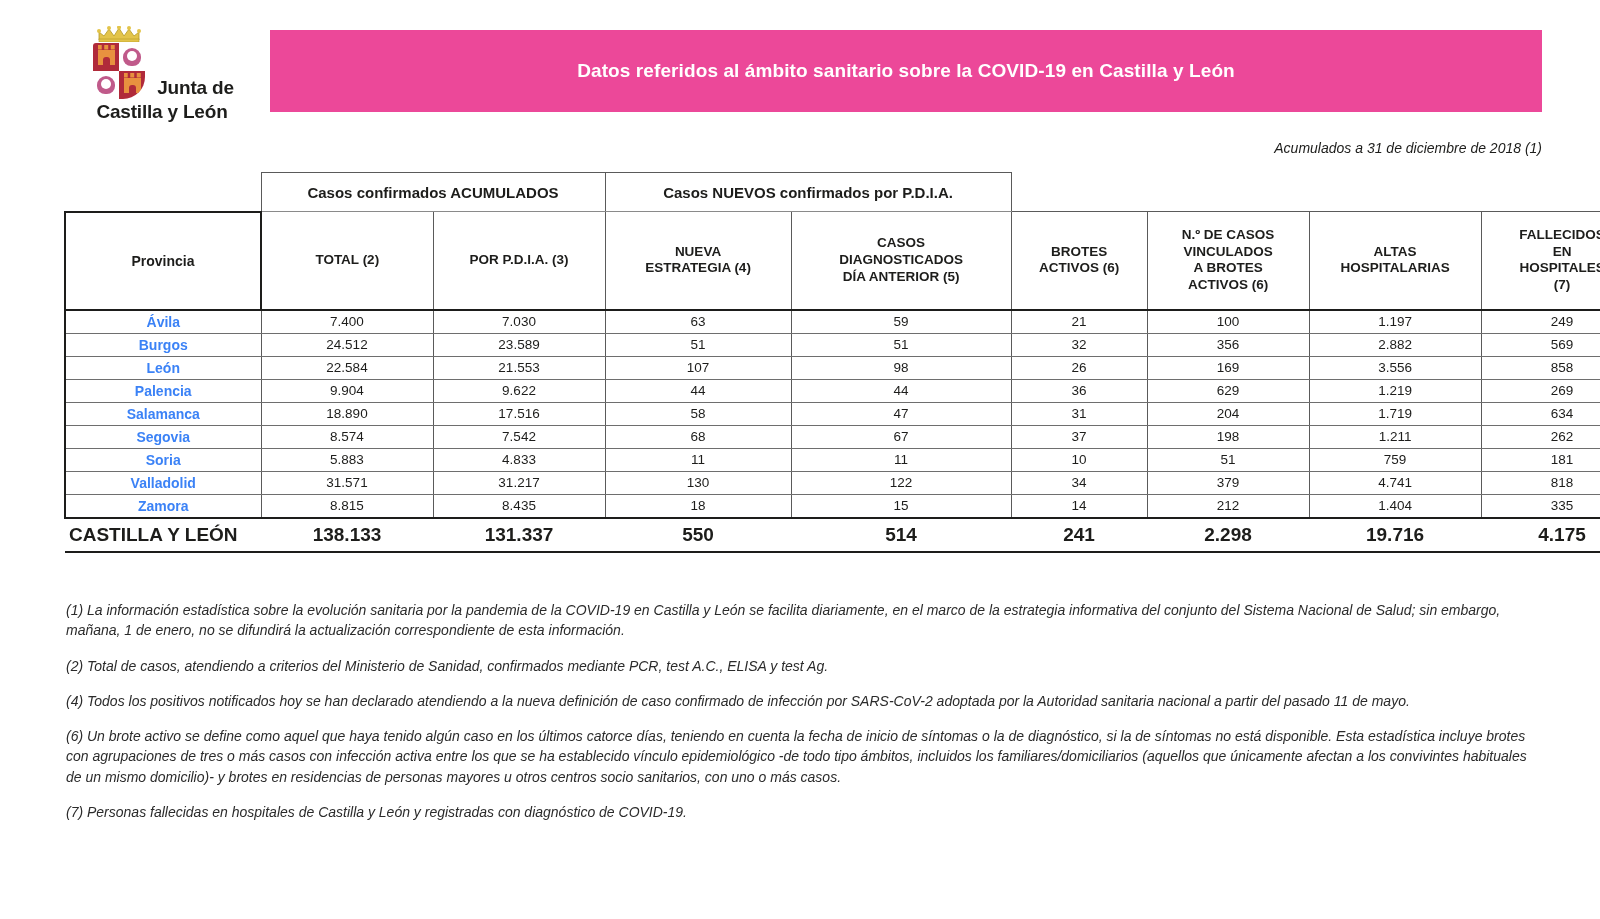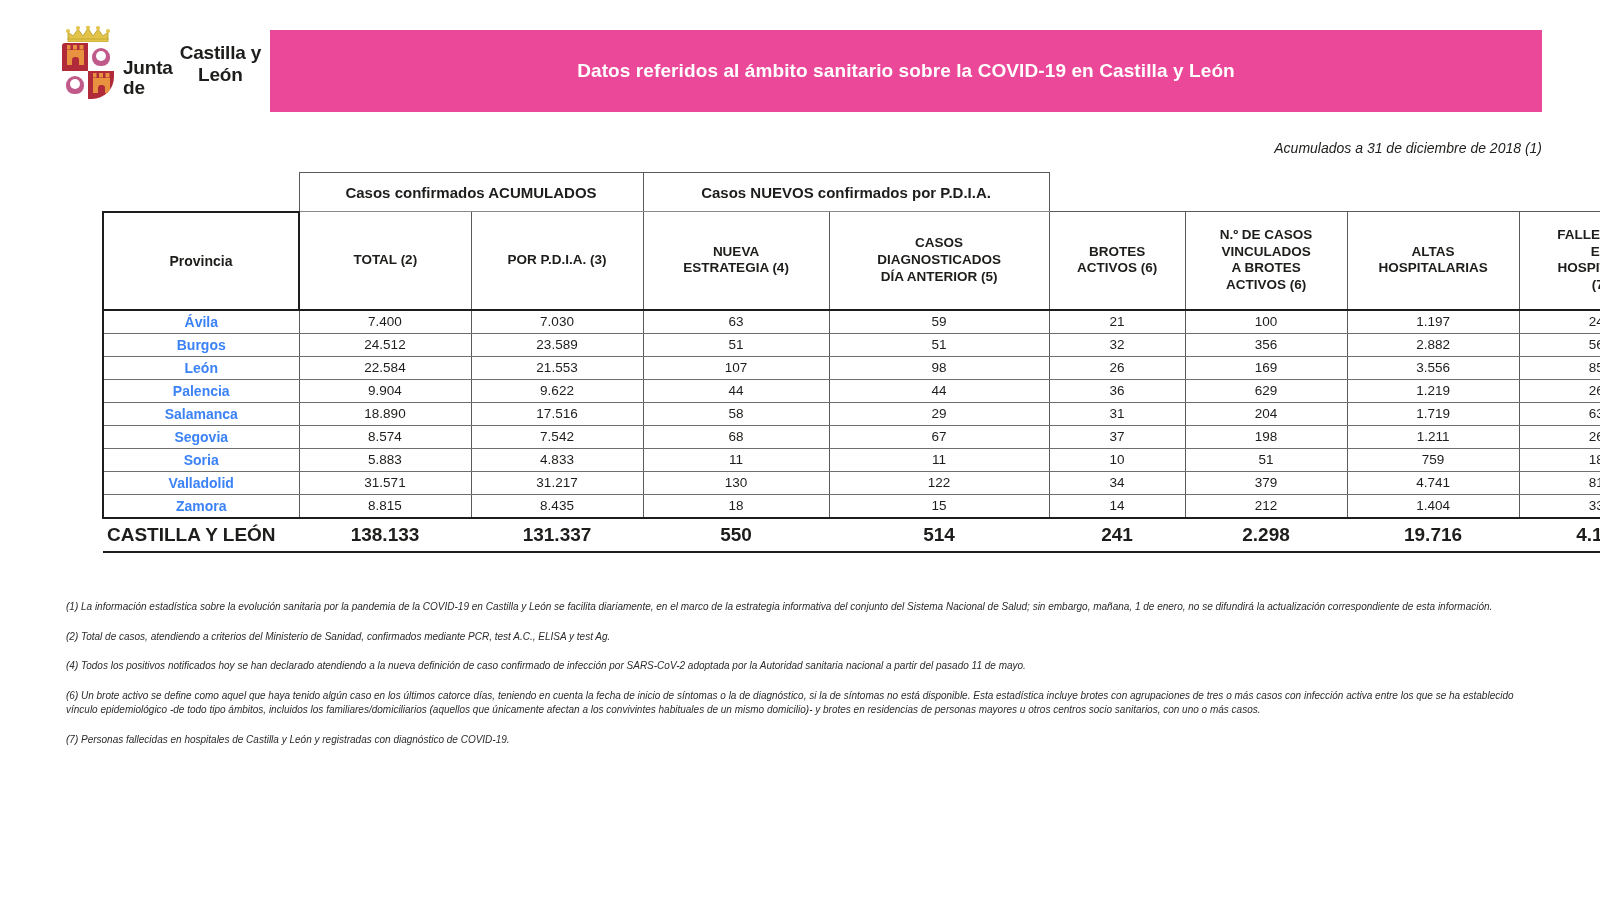--- a/index.html
+++ b/index.html
@@ -20,21 +20,21 @@
   .header {
     position: relative;
     height: 128px;
   }
   .logo-block {
     position: absolute;
     left: 62px;
     top: 26px;
     width: 200px;
     display: flex;
-    flex-direction: row;
+    flex-direction: column;
     align-items: center;
   }
   .logo-row {
     display: flex;
     align-items: flex-end;
     gap: 9px;
   }
   .crest {
     width: 58px;
     display: flex;
@@ -149,21 +149,20 @@
     font-style: italic;
     color: #1d1d1b;
   }
 
   
   .table-wrap {
     position: absolute;
     left: 64px;
     top: 172px;
     width: 1478px;
-    margin-left: 38px;
   }
   table.main {
     border-collapse: collapse;
     table-layout: fixed;
     width: 1478px;
   }
   table.main th, table.main td {
     padding: 0;
     text-align: center;
     vertical-align: middle;
@@ -234,21 +233,21 @@
   }
 
   
   .notes {
     position: absolute;
     left: 66px;
     top: 600px;
     width: 1478px;
   }
   .note {
-    font-size: 10px;
+    font-size: 14px;
     font-style: italic;
     color: #2b2b2b;
     line-height: 1.45;
     margin-bottom: 15px;
     text-align: left;
   }
 </style>
 </head>
 <body>
 
@@ -400,21 +399,21 @@
           <td class="num">36</td>
           <td class="num">629</td>
           <td class="num">1.219</td>
           <td class="num">269</td>
         </tr>
         <tr>
           <td class="prov">Salamanca</td>
           <td class="num">18.890</td>
           <td class="num">17.516</td>
           <td class="num">58</td>
-          <td class="num">29</td>
+          <td class="num">47</td>
           <td class="num">31</td>
           <td class="num">204</td>
           <td class="num">1.719</td>
           <td class="num">634</td>
         </tr>
         <tr>
           <td class="prov">Segovia</td>
           <td class="num">8.574</td>
           <td class="num">7.542</td>
           <td class="num">68</td>

